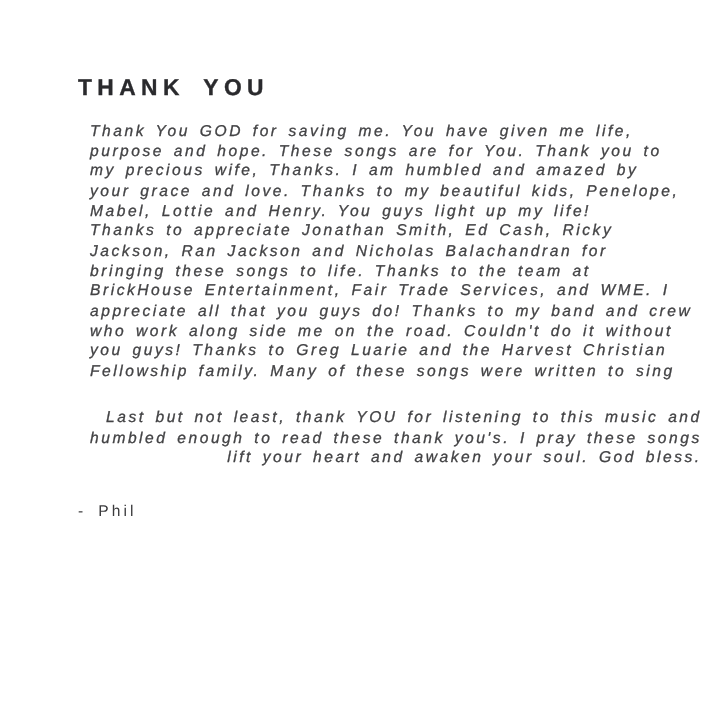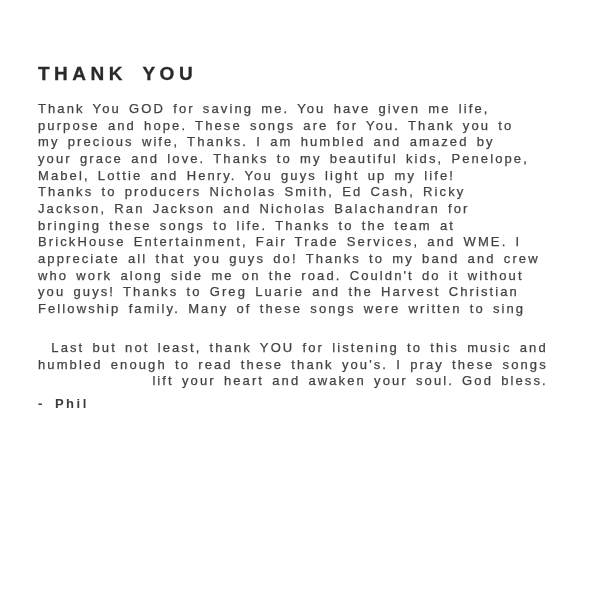--- a/index.html
+++ b/index.html
@@ -9,75 +9,77 @@
     height: 591px;
     background: #ffffff;
     overflow: hidden;
     font-family: "Liberation Sans", sans-serif;
   }
   .page {
     position: relative;
     width: 524px;
     height: 591px;
     background: #ffffff;
+    margin-left: 27px;
   }
   .page-title {
     position: absolute;
     left: 38px;
     top: 63px;
     margin: 0;
     font-size: 19px;
     font-weight: 700;
     letter-spacing: 4.5px;
     word-spacing: 6px;
     color: #2a2a2d;
     white-space: nowrap;
     -webkit-text-stroke: 0.3px #2a2a2d;
   }
   .para {
     position: absolute;
-    left: 38px;
+    left: 48px;
+    font-style: italic;
   }
   .para-1 { top: 101px; }
   .para-2 { top: 340px; text-align: right; }
   .line {
     font-size: 13px;
     line-height: 16.65px;
     letter-spacing: 2.1px;
     word-spacing: 2.5px;
     color: #434345;
     white-space: nowrap;
     -webkit-text-stroke: 0.25px #434345;
   }
   .signature {
     position: absolute;
     left: 38px;
-    top: 396px;
+    top: 418px;
     font-size: 13px;
-    font-weight: 700;
+    font-weight: 400;
     letter-spacing: 2.5px;
     word-spacing: 4px;
     color: #3b3b3d;
     white-space: nowrap;
   }
 </style>
 </head>
 <body>
 
 <div class="page">
 
   <h1 class="page-title">THANK YOU</h1>
 
   <div class="para para-1">
     <div class="line">Thank You GOD for saving me. You have given me life,</div>
     <div class="line">purpose and hope. These songs are for You. Thank you to</div>
     <div class="line">my precious wife, Thanks. I am humbled and amazed by</div>
     <div class="line">your grace and love. Thanks to my beautiful kids, Penelope,</div>
     <div class="line">Mabel, Lottie and Henry. You guys light up my life!</div>
-    <div class="line">Thanks to producers Nicholas Smith, Ed Cash, Ricky</div>
+    <div class="line">Thanks to appreciate Jonathan Smith, Ed Cash, Ricky</div>
     <div class="line">Jackson, Ran Jackson and Nicholas Balachandran for</div>
     <div class="line">bringing these songs to life. Thanks to the team at</div>
     <div class="line">BrickHouse Entertainment, Fair Trade Services, and WME. I</div>
     <div class="line">appreciate all that you guys do! Thanks to my band and crew</div>
     <div class="line">who work along side me on the road. Couldn't do it without</div>
     <div class="line">you guys! Thanks to Greg Luarie and the Harvest Christian</div>
     <div class="line">Fellowship family. Many of these songs were written to sing</div>
   </div>
 
   <div class="para para-2">

